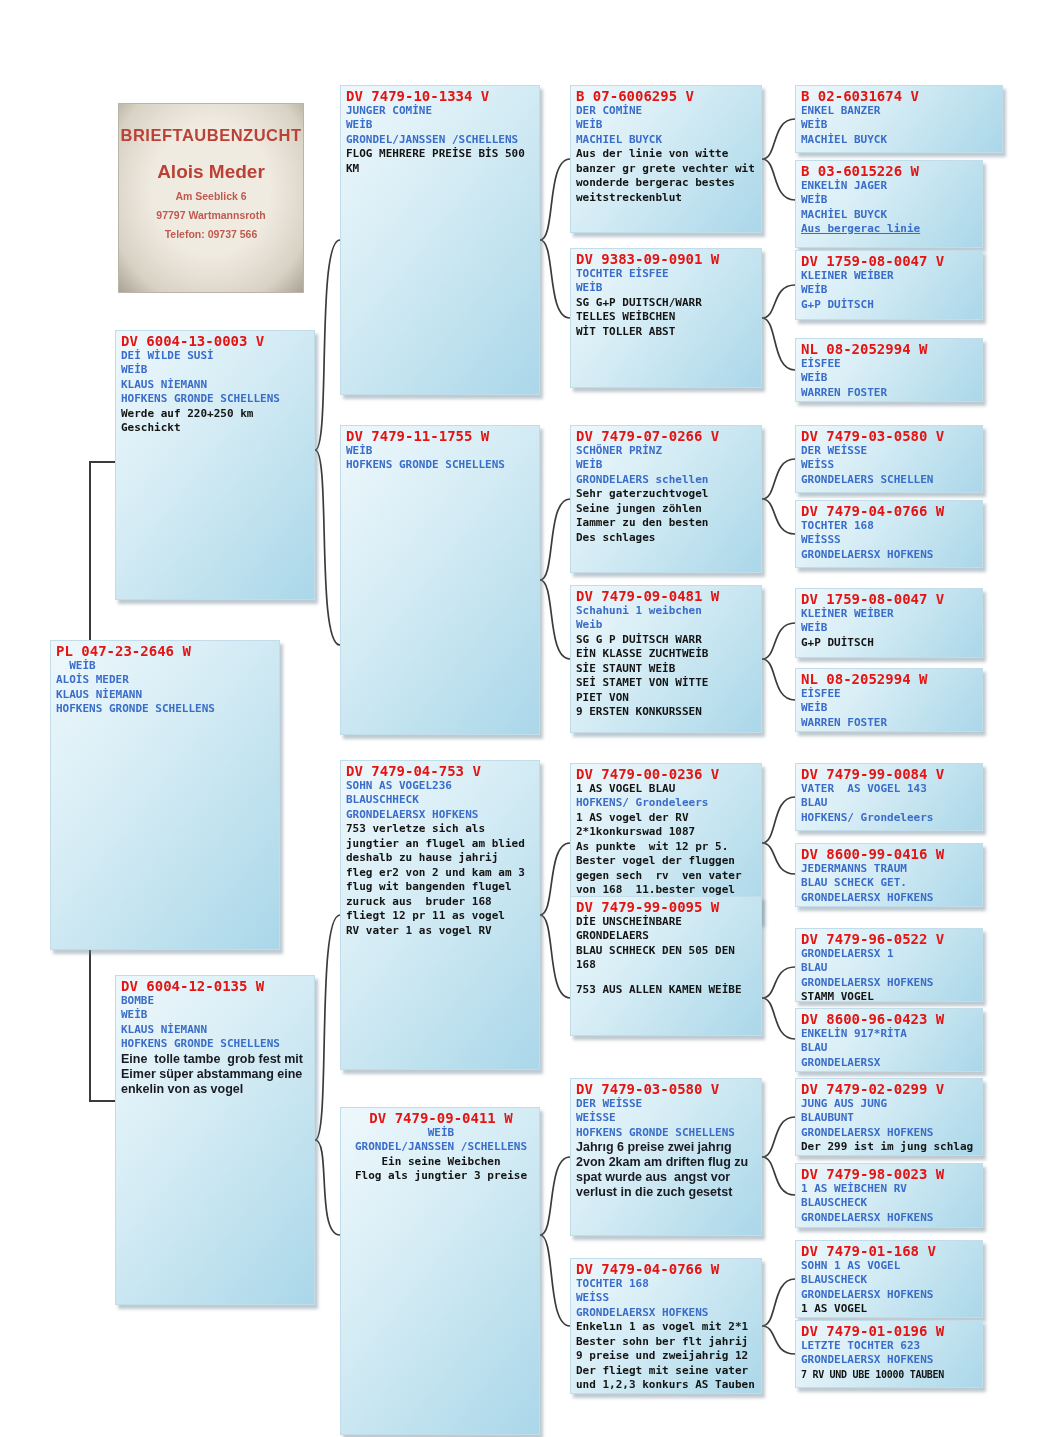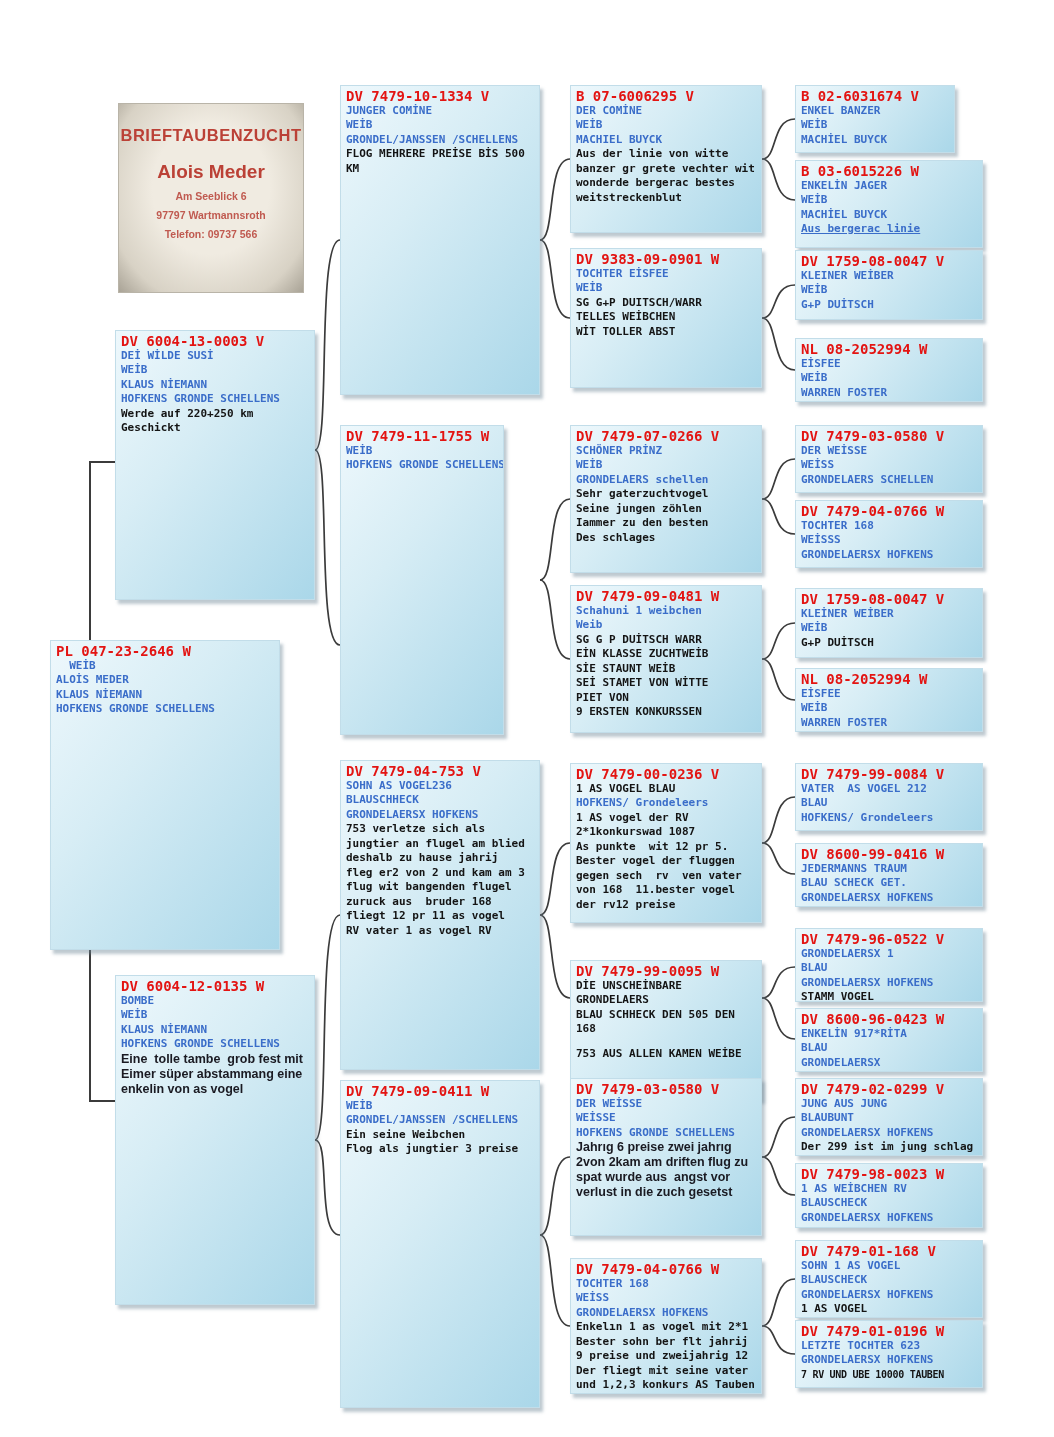--- a/index.html
+++ b/index.html
@@ -73,40 +73,40 @@
     <div class="logo-line">Am Seeblick 6</div>
     <div class="logo-line">97797 Wartmannsroth</div>
     <div class="logo-line">Telefon: 09737 566</div>
   </div>
 
   <div id="boxes">
       <div class="pbox" style="left: 115px; top: 330px; width: 200px; height: 270px;"><div class="ln red">DV 6004-13-0003 V</div><div class="ln blu">DEİ WİLDE SUSİ</div><div class="ln blu">WEİB</div><div class="ln blu">KLAUS NİEMANN</div><div class="ln blu">HOFKENS GRONDE SCHELLENS</div><div class="ln blk">Werde auf 220+250 km</div><div class="ln blk">Geschickt</div></div>
       <div class="pbox" style="left: 50px; top: 640px; width: 230px; height: 310px;"><div class="ln red">PL 047-23-2646 W</div><div class="ln blu">  WEİB</div><div class="ln blu">ALOİS MEDER</div><div class="ln blu">KLAUS NİEMANN</div><div class="ln blu">HOFKENS GRONDE SCHELLENS</div></div>
       <div class="pbox" style="left: 115px; top: 975px; width: 200px; height: 330px;"><div class="ln red">DV 6004-12-0135 W</div><div class="ln blu">BOMBE</div><div class="ln blu">WEİB</div><div class="ln blu">KLAUS NİEMANN</div><div class="ln blu">HOFKENS GRONDE SCHELLENS</div><div class="ln blkp">Eine  tolle tambe  grob fest mit</div><div class="ln blkp">Eimer süper abstammang eine</div><div class="ln blkp">enkelin von as vogel</div></div>
       <div class="pbox" style="left: 340px; top: 85px; width: 200px; height: 310px;"><div class="ln red">DV 7479-10-1334 V</div><div class="ln blu">JUNGER COMİNE</div><div class="ln blu">WEİB</div><div class="ln blu">GRONDEL/JANSSEN /SCHELLENS</div><div class="ln blk">FLOG MEHRERE PREİSE BİS 500</div><div class="ln blk">KM</div></div>
-      <div class="pbox" style="left: 340px; top: 425px; width: 164px; height: 310px;"><div class="ln red">DV 7479-11-1755 W</div><div class="ln blu">WEİB</div><div class="ln blu">HOFKENS GRONDE SCHELLENS</div></div>
+      <div class="pbox" style="left: 340px; top: 425px; width: 200px; height: 310px;"><div class="ln red">DV 7479-11-1755 W</div><div class="ln blu">WEİB</div><div class="ln blu">HOFKENS GRONDE SCHELLENS</div></div>
       <div class="pbox" style="left: 340px; top: 760px; width: 200px; height: 310px;"><div class="ln red">DV 7479-04-753 V</div><div class="ln blu">SOHN AS VOGEL236</div><div class="ln blu">BLAUSCHHECK</div><div class="ln blu">GRONDELAERSX HOFKENS</div><div class="ln blk">753 verletze sich als</div><div class="ln blk">jungtier an flugel am blied</div><div class="ln blk">deshalb zu hause jahrij</div><div class="ln blk">fleg er2 von 2 und kam am 3</div><div class="ln blk">flug wit bangenden flugel</div><div class="ln blk">zuruck aus  bruder 168</div><div class="ln blk">fliegt 12 pr 11 as vogel</div><div class="ln blk">RV vater 1 as vogel RV</div></div>
-      <div class="pbox" style="left: 340px; top: 1080px; width: 200px; height: 328px;"><div class="ln red">DV 7479-09-0411 W</div><div class="ln blu">WEİB</div><div class="ln blu">GRONDEL/JANSSEN /SCHELLENS</div><div class="ln blk">Ein seine Weibchen</div><div class="ln blk">Flog als jungtier 3 preise</div></div>
+      <div class="pbox" style="left: 340px; top: 1107px; width: 200px; height: 328px; text-align: center;"><div class="ln red">DV 7479-09-0411 W</div><div class="ln blu">WEİB</div><div class="ln blu">GRONDEL/JANSSEN /SCHELLENS</div><div class="ln blk">Ein seine Weibchen</div><div class="ln blk">Flog als jungtier 3 preise</div></div>
       <div class="pbox" style="left: 570px; top: 85px; width: 192px; height: 148px;"><div class="ln red">B 07-6006295 V</div><div class="ln blu">DER COMİNE</div><div class="ln blu">WEİB</div><div class="ln blu">MACHIEL BUYCK</div><div class="ln blk">Aus der linie von witte</div><div class="ln blk">banzer gr grete vechter wit</div><div class="ln blk">wonderde bergerac bestes</div><div class="ln blk">weitstreckenblut</div></div>
       <div class="pbox" style="left: 570px; top: 248px; width: 192px; height: 140px;"><div class="ln red">DV 9383-09-0901 W</div><div class="ln blu">TOCHTER EİSFEE</div><div class="ln blu">WEİB</div><div class="ln blk">SG G+P DUITSCH/WARR</div><div class="ln blk">TELLES WEİBCHEN</div><div class="ln blk">WİT TOLLER ABST</div></div>
       <div class="pbox" style="left: 570px; top: 425px; width: 192px; height: 148px;"><div class="ln red">DV 7479-07-0266 V</div><div class="ln blu">SCHÖNER PRİNZ</div><div class="ln blu">WEİB</div><div class="ln blu">GRONDELAERS schellen</div><div class="ln blk">Sehr gaterzuchtvogel</div><div class="ln blk">Seine jungen zöhlen</div><div class="ln blk">Iammer zu den besten</div><div class="ln blk">Des schlages</div></div>
       <div class="pbox" style="left: 570px; top: 585px; width: 192px; height: 148px;"><div class="ln red">DV 7479-09-0481 W</div><div class="ln blu">Schahuni 1 weibchen</div><div class="ln blu">Weib</div><div class="ln blk">SG G P DUİTSCH WARR</div><div class="ln blk">EİN KLASSE ZUCHTWEİB</div><div class="ln blk">SİE STAUNT WEİB</div><div class="ln blk">SEİ STAMET VON WİTTE</div><div class="ln blk">PIET VON</div><div class="ln blk">9 ERSTEN KONKURSSEN</div></div>
       <div class="pbox" style="left: 570px; top: 763px; width: 192px; height: 160px;"><div class="ln red">DV 7479-00-0236 V</div><div class="ln blk">1 AS VOGEL BLAU</div><div class="ln blu">HOFKENS/ Grondeleers</div><div class="ln blk">1 AS vogel der RV</div><div class="ln blk">2*1konkurswad 1087</div><div class="ln blk">As punkte  wit 12 pr 5.</div><div class="ln blk">Bester vogel der fluggen</div><div class="ln blk">gegen sech  rv  ven vater</div><div class="ln blk">von 168  11.bester vogel</div><div class="ln blk">der rv12 preise</div></div>
-      <div class="pbox" style="left: 570px; top: 960px; width: 192px; height: 140px;"><div class="ln red">DV 7479-99-0095 W</div><div class="ln blk">DİE UNSCHEİNBARE</div><div class="ln blk">GRONDELAERS</div><div class="ln blk">BLAU SCHHECK DEN 505 DEN</div><div class="ln blk">168</div><div class="ln gap"></div><div class="ln blk">753 AUS ALLEN KAMEN WEİBE</div></div>
+      <div class="pbox" style="left: 570px; top: 896px; width: 192px; height: 140px;"><div class="ln red">DV 7479-99-0095 W</div><div class="ln blk">DİE UNSCHEİNBARE</div><div class="ln blk">GRONDELAERS</div><div class="ln blk">BLAU SCHHECK DEN 505 DEN</div><div class="ln blk">168</div><div class="ln gap"></div><div class="ln blk">753 AUS ALLEN KAMEN WEİBE</div></div>
       <div class="pbox" style="left: 570px; top: 1078px; width: 192px; height: 158px;"><div class="ln red">DV 7479-03-0580 V</div><div class="ln blu">DER WEİSSE</div><div class="ln blu">WEİSSE</div><div class="ln blu">HOFKENS GRONDE SCHELLENS</div><div class="ln blkp">Jahrıg 6 preise zwei jahrıg</div><div class="ln blkp">2von 2kam am driften flug zu</div><div class="ln blkp">spat wurde aus  angst vor</div><div class="ln blkp">verlust in die zuch gesetst</div></div>
       <div class="pbox" style="left: 570px; top: 1258px; width: 192px; height: 136px;"><div class="ln red">DV 7479-04-0766 W</div><div class="ln blu">TOCHTER 168</div><div class="ln blu">WEİSS</div><div class="ln blu">GRONDELAERSX HOFKENS</div><div class="ln blk">Enkelın 1 as vogel mit 2*1</div><div class="ln blk">Bester sohn ber flt jahrij</div><div class="ln blk">9 preise und zweijahrig 12</div><div class="ln blk">Der fliegt mit seine vater</div><div class="ln blk">und 1,2,3 konkurs AS Tauben</div></div>
-      <div class="pbox" style="left: 795px; top: 85px; width: 160px; height: 68px;"><div class="ln red">B 02-6031674 V</div><div class="ln blu">ENKEL BANZER</div><div class="ln blu">WEİB</div><div class="ln blu">MACHİEL BUYCK</div></div>
+      <div class="pbox" style="left: 795px; top: 85px; width: 208px; height: 68px;"><div class="ln red">B 02-6031674 V</div><div class="ln blu">ENKEL BANZER</div><div class="ln blu">WEİB</div><div class="ln blu">MACHİEL BUYCK</div></div>
       <div class="pbox" style="left: 795px; top: 160px; width: 188px; height: 88px;"><div class="ln red">B 03-6015226 W</div><div class="ln blu">ENKELİN JAGER</div><div class="ln blu">WEİB</div><div class="ln blu">MACHİEL BUYCK</div><div class="ln blu_u">Aus bergerac linie</div></div>
       <div class="pbox" style="left: 795px; top: 250px; width: 188px; height: 70px;"><div class="ln red">DV 1759-08-0047 V</div><div class="ln blu">KLEINER WEİBER</div><div class="ln blu">WEİB</div><div class="ln blu">G+P DUİTSCH</div></div>
       <div class="pbox" style="left: 795px; top: 338px; width: 188px; height: 64px;"><div class="ln red">NL 08-2052994 W</div><div class="ln blu">EİSFEE</div><div class="ln blu">WEİB</div><div class="ln blu">WARREN FOSTER</div></div>
       <div class="pbox" style="left: 795px; top: 425px; width: 188px; height: 68px;"><div class="ln red">DV 7479-03-0580 V</div><div class="ln blu">DER WEİSSE</div><div class="ln blu">WEİSS</div><div class="ln blu">GRONDELAERS SCHELLEN</div></div>
       <div class="pbox" style="left: 795px; top: 500px; width: 188px; height: 68px;"><div class="ln red">DV 7479-04-0766 W</div><div class="ln blu">TOCHTER 168</div><div class="ln blu">WEİSSS</div><div class="ln blu">GRONDELAERSX HOFKENS</div></div>
       <div class="pbox" style="left: 795px; top: 588px; width: 188px; height: 70px;"><div class="ln red">DV 1759-08-0047 V</div><div class="ln blu">KLEİNER WEİBER</div><div class="ln blu">WEİB</div><div class="ln blk">G+P DUİTSCH</div></div>
       <div class="pbox" style="left: 795px; top: 668px; width: 188px; height: 64px;"><div class="ln red">NL 08-2052994 W</div><div class="ln blu">EİSFEE</div><div class="ln blu">WEİB</div><div class="ln blu">WARREN FOSTER</div></div>
-      <div class="pbox" style="left: 795px; top: 763px; width: 188px; height: 68px;"><div class="ln red">DV 7479-99-0084 V</div><div class="ln blu">VATER  AS VOGEL 212</div><div class="ln blu">BLAU</div><div class="ln blu">HOFKENS/ Grondeleers</div></div>
+      <div class="pbox" style="left: 795px; top: 763px; width: 188px; height: 68px;"><div class="ln red">DV 7479-99-0084 V</div><div class="ln blu">VATER  AS VOGEL 143</div><div class="ln blu">BLAU</div><div class="ln blu">HOFKENS/ Grondeleers</div></div>
       <div class="pbox" style="left: 795px; top: 843px; width: 188px; height: 64px;"><div class="ln red">DV 8600-99-0416 W</div><div class="ln blu">JEDERMANNS TRAUM</div><div class="ln blu">BLAU SCHECK GET.</div><div class="ln blu">GRONDELAERSX HOFKENS</div></div>
       <div class="pbox" style="left: 795px; top: 928px; width: 188px; height: 74px;"><div class="ln red">DV 7479-96-0522 V</div><div class="ln blu">GRONDELAERSX 1</div><div class="ln blu">BLAU</div><div class="ln blu">GRONDELAERSX HOFKENS</div><div class="ln blk">STAMM VOGEL</div></div>
       <div class="pbox" style="left: 795px; top: 1008px; width: 188px; height: 64px;"><div class="ln red">DV 8600-96-0423 W</div><div class="ln blu">ENKELİN 917*RİTA</div><div class="ln blu">BLAU</div><div class="ln blu">GRONDELAERSX</div></div>
       <div class="pbox" style="left: 795px; top: 1078px; width: 188px; height: 78px;"><div class="ln red">DV 7479-02-0299 V</div><div class="ln blu">JUNG AUS JUNG</div><div class="ln blu">BLAUBUNT</div><div class="ln blu">GRONDELAERSX HOFKENS</div><div class="ln blk">Der 299 ist im jung schlag</div></div>
       <div class="pbox" style="left: 795px; top: 1163px; width: 188px; height: 65px;"><div class="ln red">DV 7479-98-0023 W</div><div class="ln blu">1 AS WEİBCHEN RV</div><div class="ln blu">BLAUSCHECK</div><div class="ln blu">GRONDELAERSX HOFKENS</div></div>
       <div class="pbox" style="left: 795px; top: 1240px; width: 188px; height: 78px;"><div class="ln red">DV 7479-01-168 V</div><div class="ln blu">SOHN 1 AS VOGEL</div><div class="ln blu">BLAUSCHECK</div><div class="ln blu">GRONDELAERSX HOFKENS</div><div class="ln blk">1 AS VOGEL</div></div>
       <div class="pbox" style="left: 795px; top: 1320px; width: 188px; height: 68px;"><div class="ln red">DV 7479-01-0196 W</div><div class="ln blu">LETZTE TOCHTER 623</div><div class="ln blu">GRONDELAERSX HOFKENS</div><div class="ln blk_sm">7 RV UND UBE 10000 TAUBEN</div></div>
     </div>
 </div>
 

